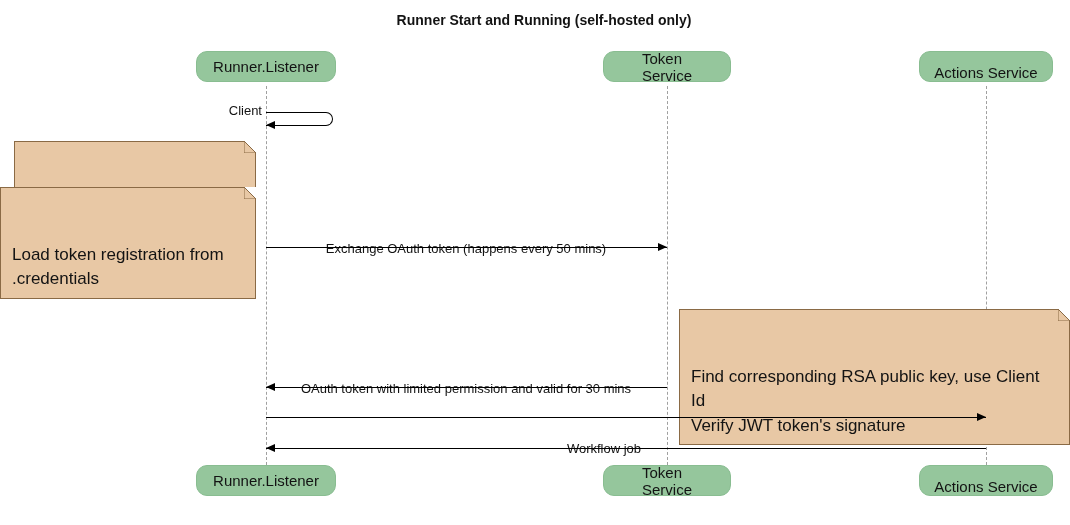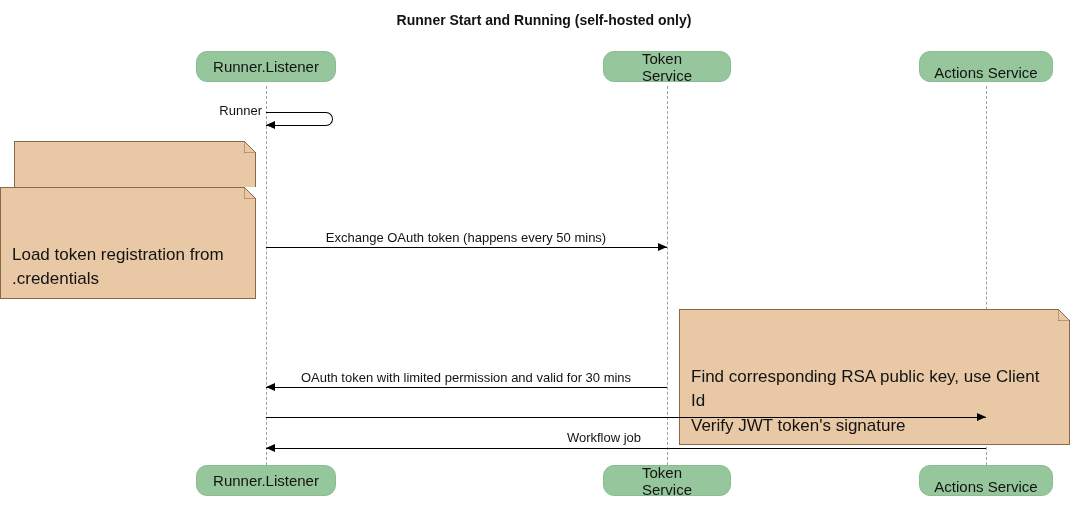--- a/index.html
+++ b/index.html
@@ -67,20 +67,21 @@
     background: var(--line);
   }
   .msg-label {
     position: absolute;
     font-size: 13px;
     white-space: nowrap;
     background: var(--background);
     padding: 0 3px;
     transform: translateX(-50%);
     color: var(--text);
+    margin-top: 11px;
   }
   .arrow-r {
     position: absolute;
     width: 0; height: 0;
     border-top: 4.5px solid transparent;
     border-bottom: 4.5px solid transparent;
     border-left: 9px solid var(--line);
   }
   .arrow-l {
     position: absolute;
@@ -137,21 +138,21 @@
   <div class="actor top a1">
     <span>Runner.Listener</span>
   </div>
   <div class="actor top a2">
     <span>Token Service</span>
   </div>
   <div class="actor top a3">
     <span>Actions Service</span>
   </div>
 
-  <div class="self-label">Runner</div>
+  <div class="self-label">Client</div>
   <div class="self-loop"></div>
   <div class="arrow-l" style="left:266px; top:120.5px;"></div>
 
   <div class="note n1">
     <svg class="note-fold" width="12" height="12" viewBox="0 0 12 12">
       <polygon points="0,0 12,0 12,12" style="fill:var(--background,#fff)"></polygon>
       <polygon points="0,0 0,12 12,12" style="fill:var(--note-fill,#E8C8A5);stroke:var(--note-border,#8A6A45);stroke-width:1"></polygon>
     </svg>
     <span>Load config info from .runner</span>
   </div>

